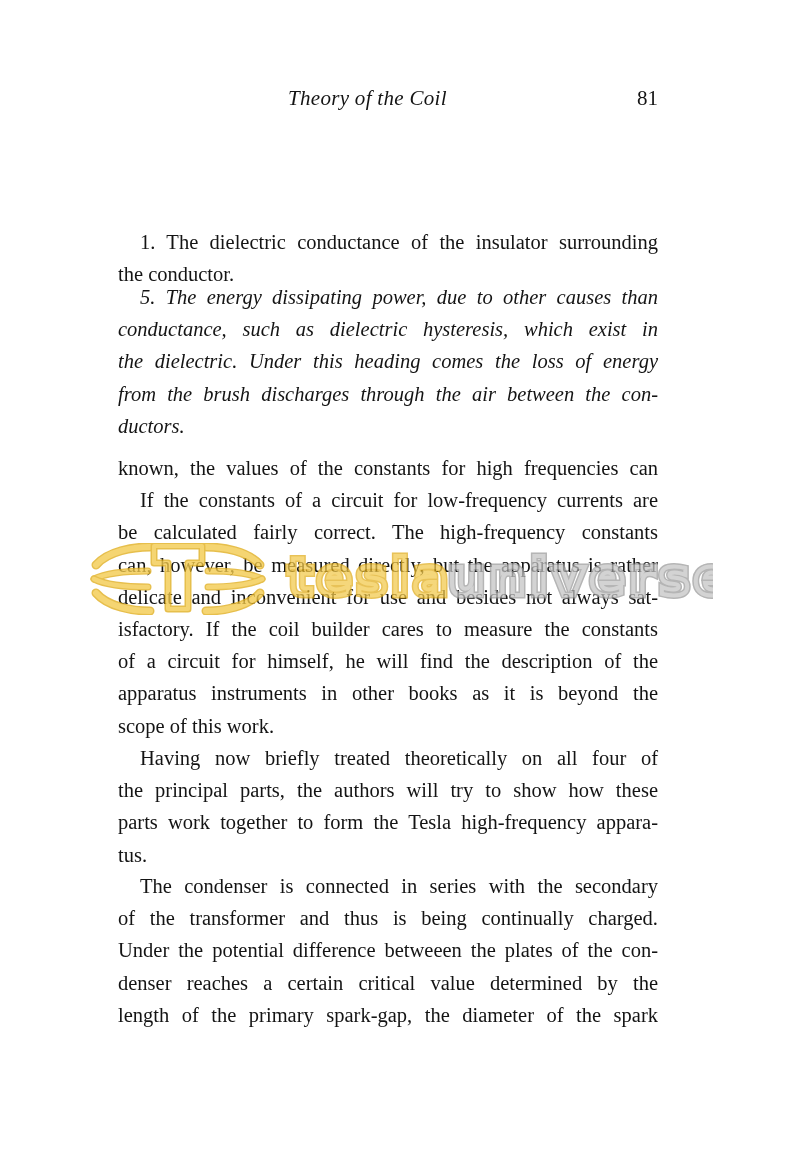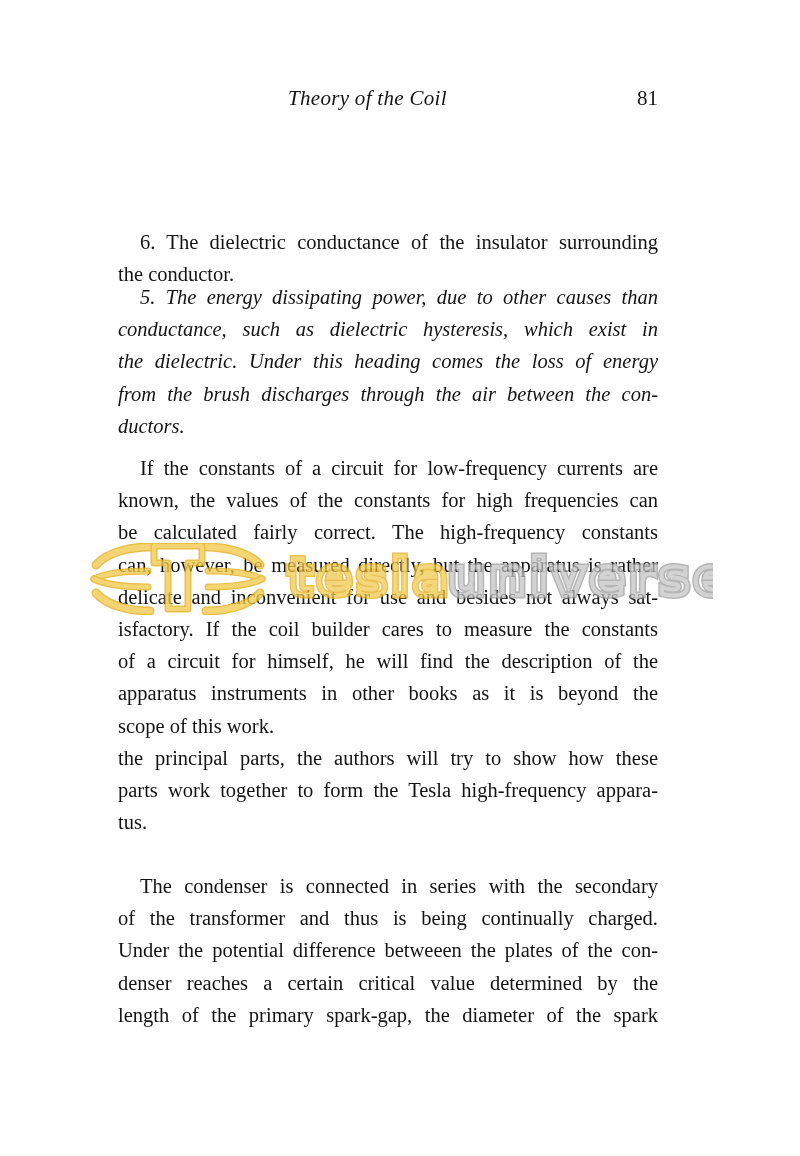--- a/index.html
+++ b/index.html
@@ -84,45 +84,46 @@
 
 <div class="page">
 
   <div class="running-head">
     <span class="running-title">Theory of the Coil</span>
     <span class="page-number">81</span>
   </div>
 
 
   <div class="text-block" style="top:226px;">
-    <span class="line indent">6.  The dielectric conductance of the insulator surrounding</span>
+    <span class="line indent">1.  The dielectric conductance of the insulator surrounding</span>
     <span class="line last">the conductor.</span>
   </div>
 
   <div class="text-block" style="top:281px;font-style:italic;">
     <span class="line indent">5.  The energy dissipating power, due to other causes than</span>
     <span class="line">conductance, such as dielectric hysteresis, which exist in</span>
     <span class="line">the dielectric.   Under this heading comes the loss of energy</span>
     <span class="line">from the brush discharges through the air between the con-</span>
     <span class="line last">ductors.</span>
   </div>
 
   <div class="text-block" style="top:452px;">
+    <span class="line">known, the values of the constants for high frequencies can</span>
     <span class="line indent">If the constants of a circuit for low-frequency currents are</span>
-    <span class="line">known, the values of the constants for high frequencies can</span>
     <span class="line">be calculated fairly correct.   The high-frequency constants</span>
     <span class="line">can, however, be measured directly, but the apparatus is rather</span>
     <span class="line">delicate and inconvenient for use and besides not always sat-</span>
     <span class="line">isfactory.   If the coil builder cares to measure the constants</span>
     <span class="line">of a circuit for himself, he will find the description of the</span>
     <span class="line">apparatus instruments in other books as it is beyond the</span>
     <span class="line last">scope of this work.</span>
   </div>
 
   <div class="text-block" style="top:742px;">
+    <span class="line indent">Having now briefly treated theoretically on all four of</span>
     <span class="line">the principal parts, the authors will try to show how these</span>
     <span class="line">parts work together to form the Tesla high-frequency appara-</span>
     <span class="line last">tus.</span>
   </div>
 
   <div class="text-block" style="top:870px;">
     <span class="line indent">The condenser is connected in series with the secondary</span>
     <span class="line">of the transformer and thus is being continually charged.</span>
     <span class="line">Under the potential difference betweeen the plates of the con-</span>
     <span class="line">denser reaches a certain critical value determined by the</span>

